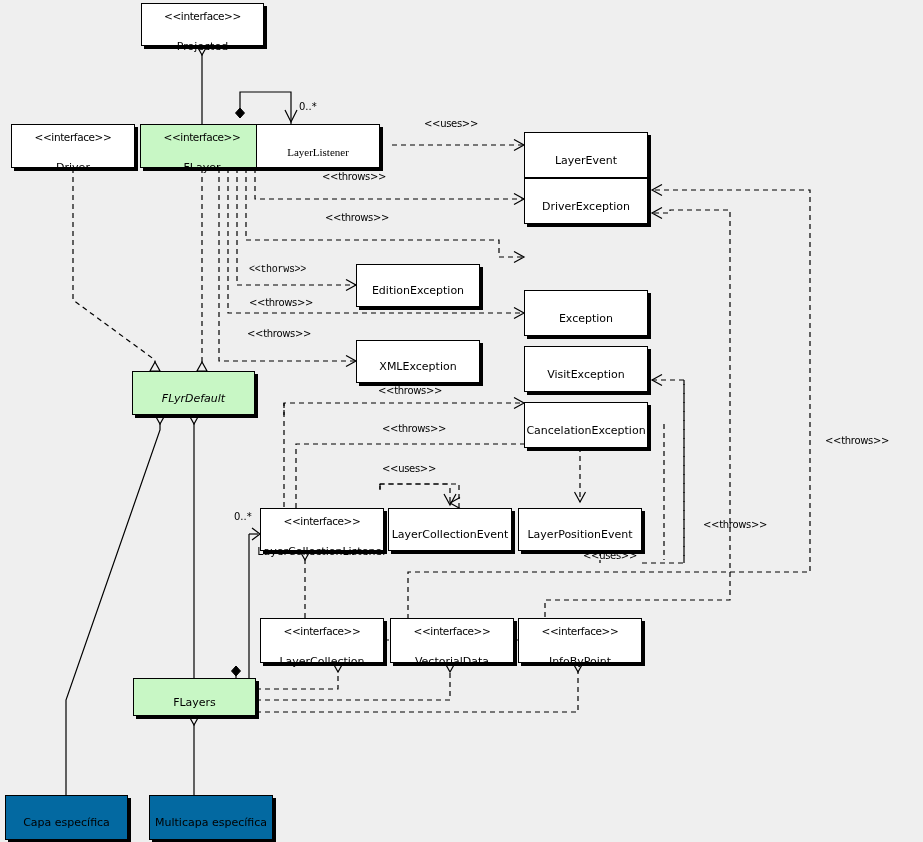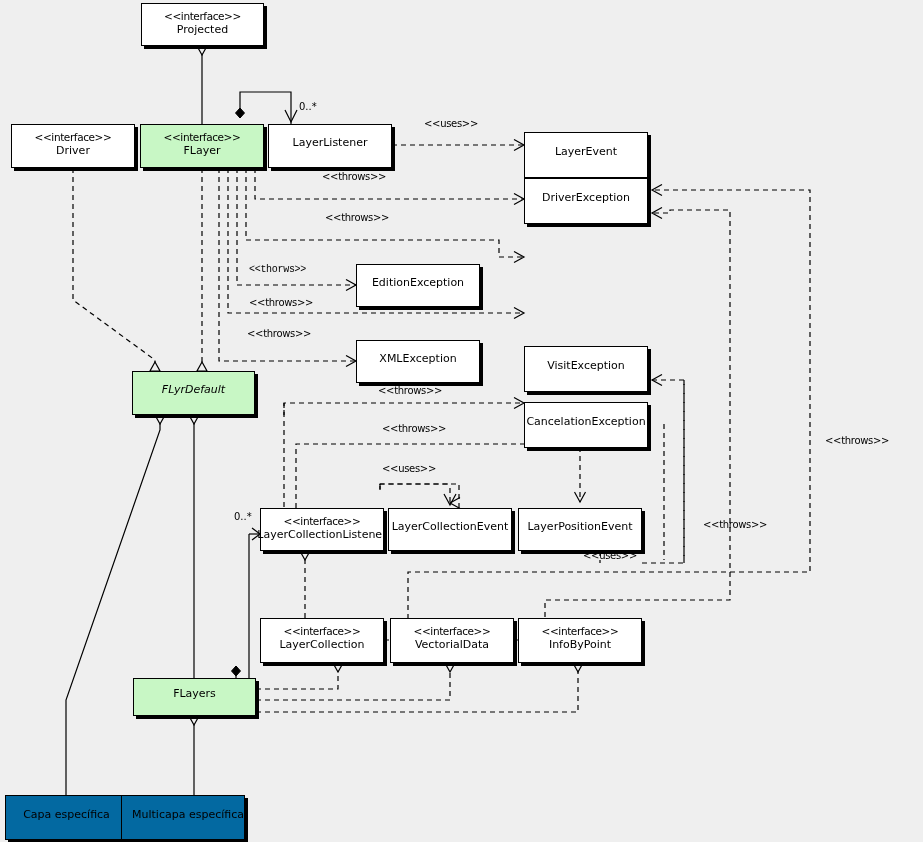--- a/index.html
+++ b/index.html
@@ -7,21 +7,21 @@
        font-family:"DejaVu Sans","Liberation Sans",sans-serif;}
   #stage{position:relative;width:793px;height:842px;background:#efefef;}
   svg#wires{position:absolute;left:0;top:0;width:923px;height:842px;}
   .node{position:absolute;box-sizing:border-box;
         border:1.5px solid #000;background:#fff;
         box-shadow:3px 3px 0 0 #000;
         display:flex;flex-direction:column;align-items:center;
         justify-content:flex-start;padding-top:5px;
         font-size:11px;line-height:14px;color:#000;text-align:center;}
   .node .stereo{font-size:10.5px;letter-spacing:-0.4px;white-space:nowrap;}
-  .node .nm{font-size:11px;white-space:nowrap;}
+  .node .nm{font-size:11px;white-space:nowrap;margin-top:17px;}
   .green{background:#c8f7c5;}
   .grey{background:#0369a1;}
   .abstract .nm{font-style:italic;}
   .node.center1line{justify-content:center;padding-top:0;padding-bottom:6px;}
   .lbl{position:absolute;font-size:10px;color:#000;white-space:nowrap;
        letter-spacing:-0.3px;}
   .mult{position:absolute;font-size:10px;color:#000;white-space:nowrap;}
 </style>
 </head>
 <body>
@@ -120,33 +120,36 @@
   <div class="node" style="left:11px;top:124px;width:124px;height:44px;">
     <div class="stereo">&lt;&lt;interface&gt;&gt;</div>
     <div class="nm">Driver</div>
   </div>
 
   <div class="node green" style="left:140px;top:124px;width:124px;height:44px;">
     <div class="stereo">&lt;&lt;interface&gt;&gt;</div>
     <div class="nm">FLayer</div>
   </div>
 
-  <div class="node center1line" style="left:268px;top:124px;width:124px;height:44px;">
+  <div class="node center1line" style="left:256px;top:124px;width:124px;height:44px;font-family:Liberation Serif, serif;">
     <div class="nm">LayerListener</div>
   </div>
 
   <div class="node center1line" style="left:524px;top:132px;width:124px;height:46px;">
     <div class="nm">LayerEvent</div>
   </div>
 
   <div class="node center1line" style="left:524px;top:178px;width:124px;height:46px;">
     <div class="nm">DriverException</div>
   </div>
 
 
+  <div class="node center1line" style="left:524px;top:290px;width:124px;height:46px;">
+    <div class="nm">Exception</div>
+  </div>
 
   <div class="node center1line" style="left:524px;top:346px;width:124px;height:46px;">
     <div class="nm">VisitException</div>
   </div>
 
   <div class="node center1line" style="left:524px;top:402px;width:124px;height:46px;">
     <div class="nm">CancelationException</div>
   </div>
 
   <div class="node center1line" style="left:356px;top:264px;width:124px;height:43px;">
@@ -190,21 +193,21 @@
   </div>
 
   <div class="node green center1line" style="left:133px;top:678px;width:123px;height:38px;">
     <div class="nm">FLayers</div>
   </div>
 
   <div class="node grey center1line" style="left:5px;top:795px;width:123px;height:45px;">
     <div class="nm">Capa específica</div>
   </div>
 
-  <div class="node grey center1line" style="left:121px;top:795px;width:124px;height:45px;align-items:flex-end;">
+  <div class="node grey center1line" style="left:149px;top:795px;width:124px;height:45px;">
     <div class="nm">Multicapa específica</div>
   </div>
 
   <div class="lbl" style="left:424px;top:118px;">&lt;&lt;uses&gt;&gt;</div>
   <div class="lbl" style="left:322px;top:171px;">&lt;&lt;throws&gt;&gt;</div>
   <div class="lbl" style="left:325px;top:212px;">&lt;&lt;throws&gt;&gt;</div>
   <div class="lbl" style="left:249px;top:264px;font-family:Liberation Mono, monospace;">&lt;&lt;thorws&gt;&gt;</div>
   <div class="lbl" style="left:249px;top:297px;">&lt;&lt;throws&gt;&gt;</div>
   <div class="lbl" style="left:247px;top:328px;">&lt;&lt;throws&gt;&gt;</div>
   <div class="lbl" style="left:378px;top:385px;">&lt;&lt;throws&gt;&gt;</div>

